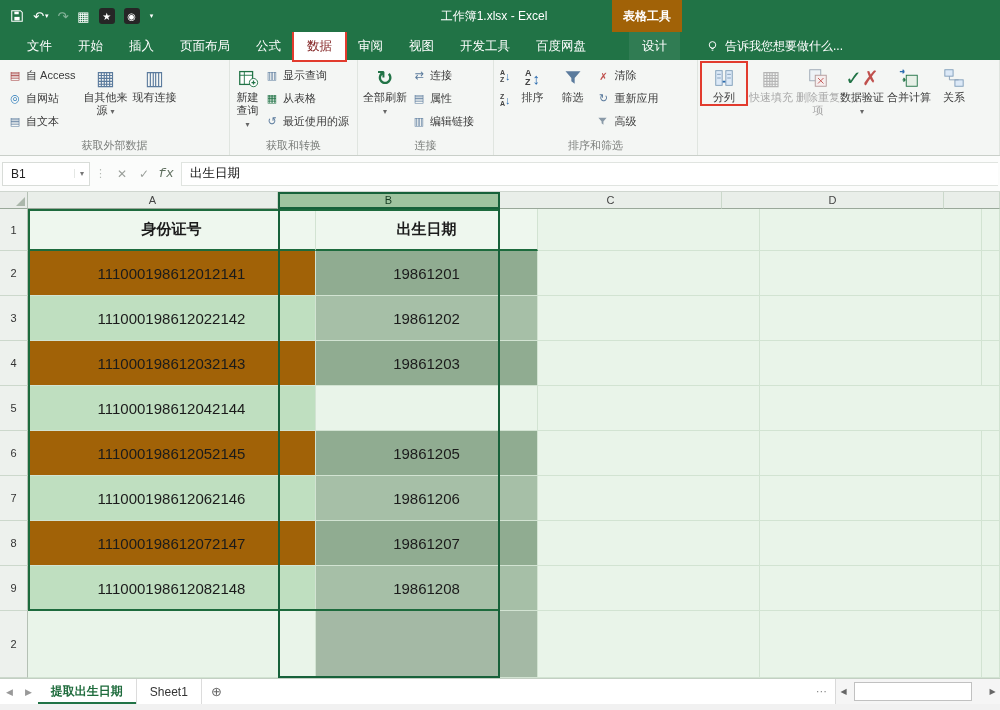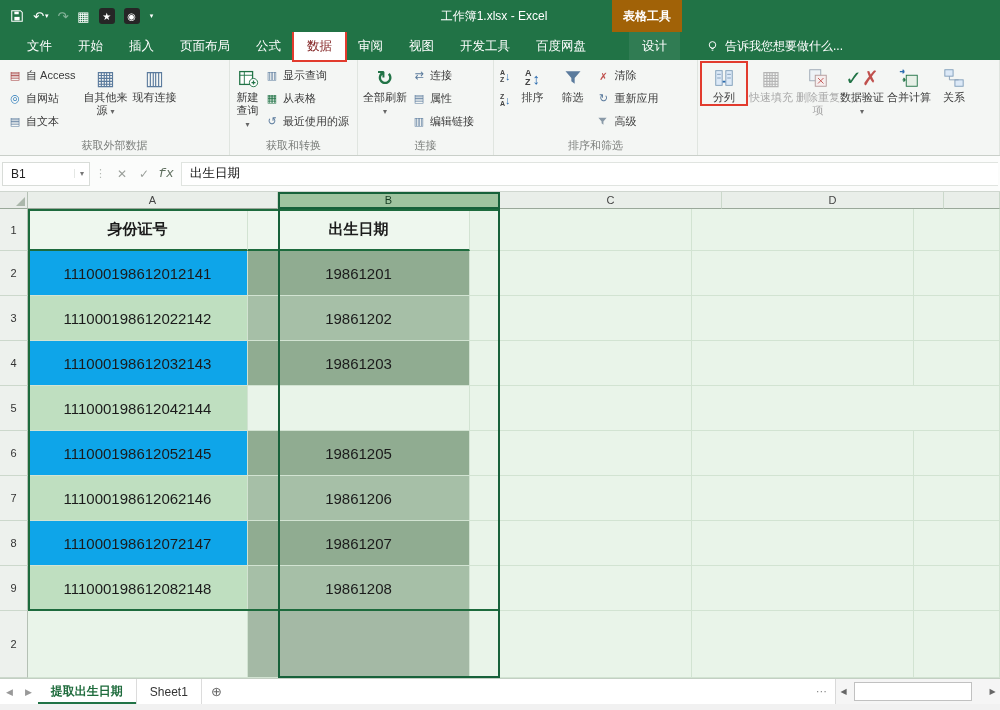--- a/index.html
+++ b/index.html
@@ -64,23 +64,23 @@
   .chrow { display:flex; height:17px; }
   .corner { position:relative; width:28px; background:#e9ece9; border-right:1px solid #b4c0b4; border-bottom:1px solid #9aa89a; }
   .corner::after { content:""; position:absolute; right:2px; bottom:2px; border-left:9px solid transparent; border-bottom:9px solid #abb7ab; }
   .ch { display:flex; align-items:center; justify-content:center; font-size:11px; color:#444; background:#e9eee9; border-right:1px solid #cbd8cb; border-bottom:1px solid #9aa89a; }
   .ch.a{width:250px;} .ch.b{width:222px;} .ch.c{width:222px;} .ch.d{width:222px;} .ch.e{flex:1;}
   .ch.sel { background:#9fc49f; color:#163c22; border-bottom:2px solid #17613a; }
   .grow { display:flex; }
   .h42{height:42px;} .h45{height:45px;} .h67{height:67px;}
   .rowhdr { width:28px; background:#edf1ed; border-right:1px solid #b4c0b4; border-bottom:1px solid #ccd8cc; display:flex; align-items:center; justify-content:center; font-size:11px; color:#333; }
   .cell { display:flex; align-items:center; justify-content:center; font-size:15px; color:#1b1b1b; border-right:1px solid #d2e3d2; border-bottom:1px solid #d2e3d2; }
-  .cell.a{width:220px;} .cell.b{width:222px;} .cell.c{width:222px;} .cell.d{width:222px;} .cell.e{flex:1;}
+  .cell.a{width:288px;} .cell.b{width:222px;} .cell.c{width:222px;} .cell.d{width:222px;} .cell.e{flex:1;}
   .cell.th { font-weight:bold; background:#eef7ee; border-bottom:2px solid #1d6b3d; }
-  .band-d { background:#0ea5e9; }
+  .band-d { background:#a16207; }
   .band-l { background:#bfdfc0; }
   .band-d-sel { background:#90ac91; }
   .band-l-sel { background:#a6bfa7; }
   .sel-tail { background:#a4b9a5; }
   .tbl-outline { position:absolute; left:28px; top:17px; width:472px; height:402px; border:2px solid #1d6b3d; pointer-events:none; }
   .sel-overlay { position:absolute; left:278px; top:0; width:222px; height:486px; border:2px solid #17613a; pointer-events:none; }
 
   
   .sheetbar { position:relative; height:26px; background:#fff; border-top:1px solid #c3cfc3; display:flex; align-items:stretch; }
   .snav { display:flex; align-items:center; padding:0 6px; font-size:9px; color:#999; }

